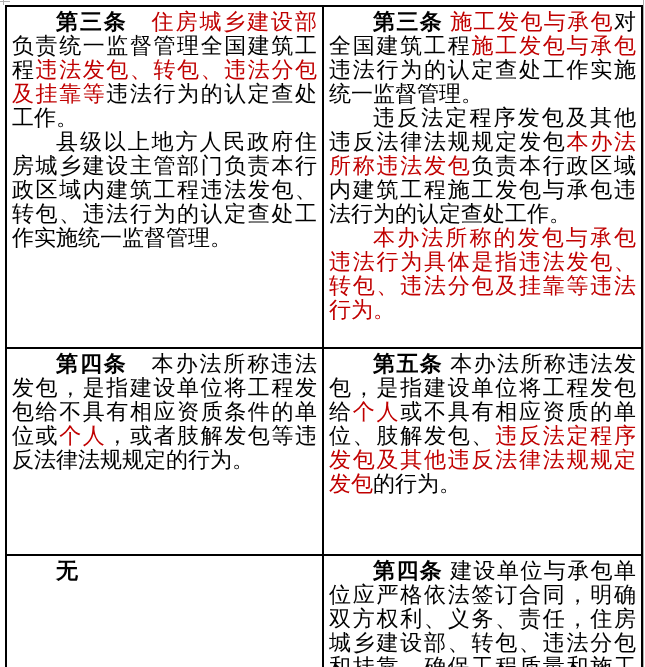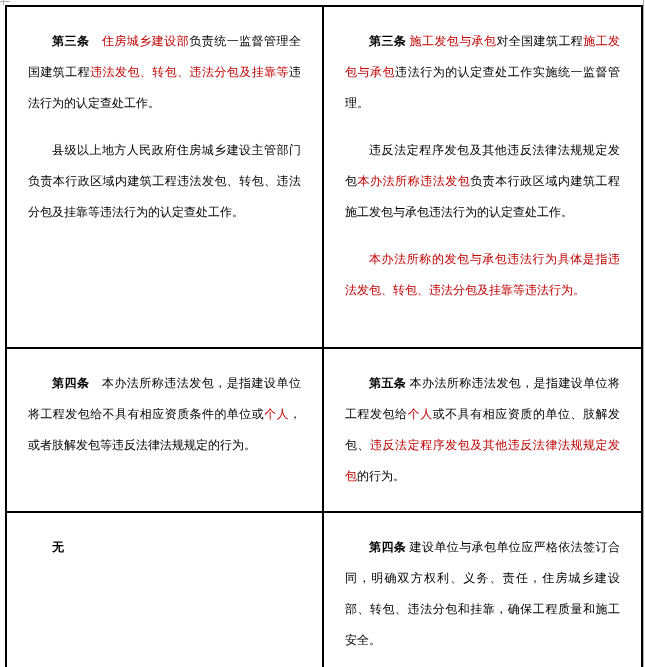--- a/index.html
+++ b/index.html
@@ -45,26 +45,26 @@
     table-layout: fixed;
   }
   table.cmp td {
     border: 2px solid var(--border-color);
     vertical-align: top;
     padding: 3px 5px;
   }
   col.c-left  { width: 317px; }
   col.c-right { width: 319px; }
   tr.r1 td { height: 342px; }
-  tr.r2 td { height: 163px; }
+  tr.r2 td { height: 207px; }
   tr.r3 td { height: 127px; }
   p.para {
-    margin: 16px;
-    font-size: 12px;
-    line-height: 31px;
+    margin: 0;
+    font-size: 22px;
+    line-height: 24px;
     color: var(--text-color);
     text-indent: 2em;
     text-align: justify;
     word-break: break-all;
   }
   span.run { color: inherit; }
   span.bold { font-weight: bold; }
   span.red { color: var(--changed-color); }
 </style>
 </head>
@@ -77,21 +77,21 @@
 
   <table class="cmp">
     <colgroup>
       <col class="c-left">
       <col class="c-right">
     </colgroup>
     <tbody>
       <tr class="r1">
         <td>
             <p class="para"><span class="run bold">第三条</span><span class="run">　</span><span class="run red">住房城乡建设部</span><span class="run">负责统一监督管理全国建筑工程</span><span class="run red">违法发包、转包、违法分包及挂靠等</span><span class="run">违法行为的认定查处工作。</span></p>
-            <p class="para"><span class="run">县级以上地方人民政府住房城乡建设主管部门负责本行政区域内建筑工程违法发包、转包、违法分包及挂靠等违法行为的认定查处工作。</span></p>
+            <p class="para"><span class="run">县级以上地方人民政府住房城乡建设主管部门负责本行政区域内建筑工程违法发包、转包、违法行为的认定查处工作实施统一监督管理。</span></p>
           </td>
         <td>
             <p class="para"><span class="run bold">第三条</span><span class="run"> </span><span class="run red">施工发包与承包</span><span class="run">对全国建筑工程</span><span class="run red">施工发包与承包</span><span class="run">违法行为的认定查处工作实施统一监督管理。</span></p>
             <p class="para"><span class="run">违反法定程序发包及其他违反法律法规规定发包</span><span class="run red">本办法所称违法发包</span><span class="run">负责本行政区域内建筑工程施工发包与承包违法行为的认定查处工作。</span></p>
             <p class="para"><span class="run red">本办法所称的发包与承包违法行为具体是指违法发包、转包、违法分包及挂靠等违法行为。</span></p>
           </td>
       </tr>
       <tr class="r2">
         <td>
             <p class="para"><span class="run bold">第四条</span><span class="run">　</span><span class="run">本办法所称违法发包，是指建设单位将工程发包给不具有相应资质条件的单位或</span><span class="run red">个人</span><span class="run">，或者肢解发包等违反法律法规规定的行为。</span></p>

